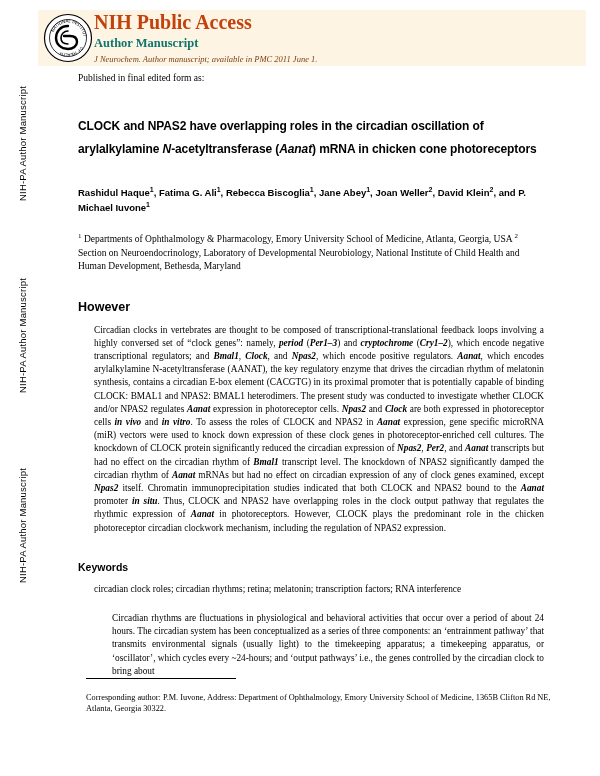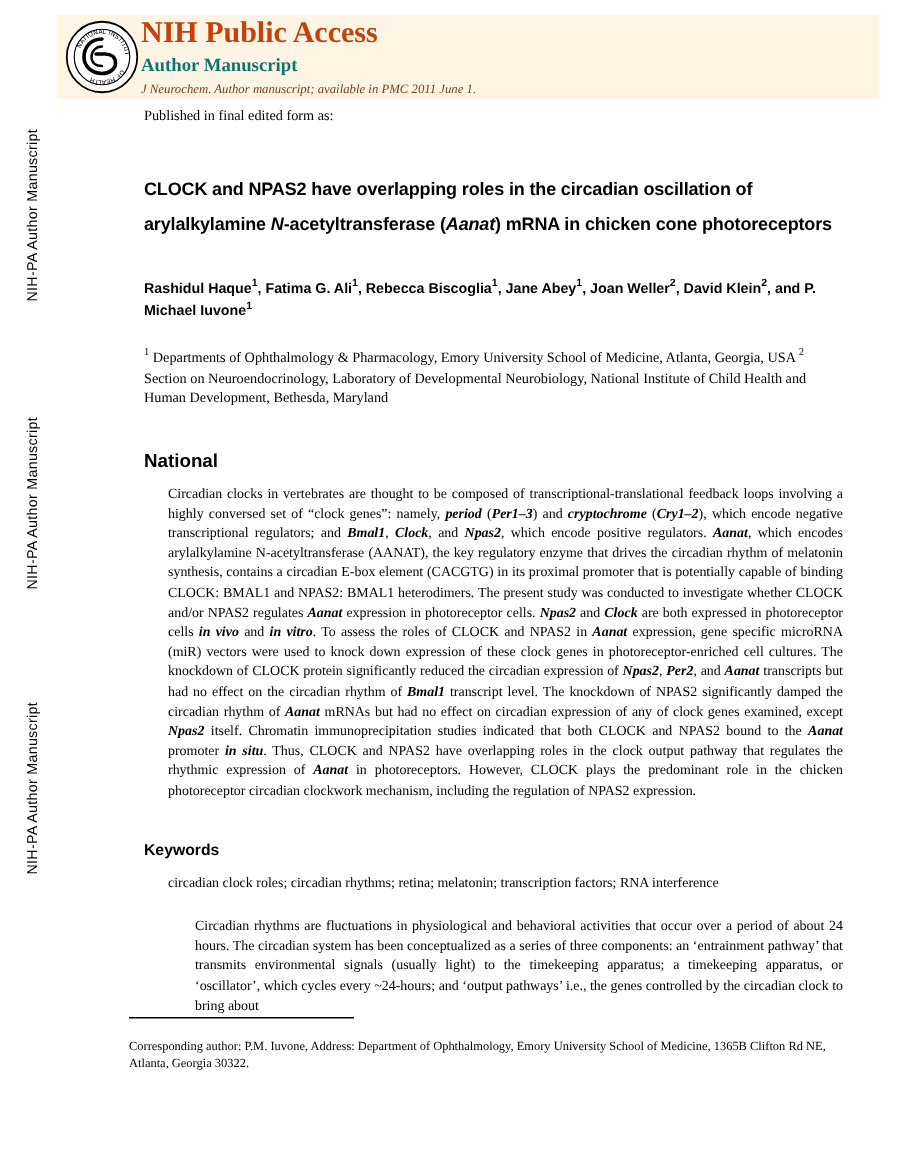--- a/index.html
+++ b/index.html
@@ -85,21 +85,21 @@
     left: 5px;
     top: 3px;
     width: 50px;
     height: 50px;
   }
   .seal svg { display: block; }
 
   
   .col {
     position: absolute;
-    left: 96px;
+    left: 78px;
     top: 72px;
     width: 466px;
   }
 
   .pubinfo {
     font-size: 9.5px;
     line-height: 13px;
     margin: 0 0 0 0;
   }
   .pubinfo-line2 {
@@ -222,21 +222,21 @@
 <div class="col">
 
   <p class="pubinfo">Published in final edited form as:</p>
 
   <h1 class="title"><span>CLOCK and NPAS2 have overlapping roles in the circadian oscillation of arylalkylamine </span><span class="it">N</span><span>-acetyltransferase (</span><span class="it">Aanat</span><span>) mRNA in chicken cone photoreceptors</span></h1>
 
   <p class="authors">Rashidul Haque<sup>1</sup>, Fatima G. Ali<sup>1</sup>, Rebecca Biscoglia<sup>1</sup>, Jane Abey<sup>1</sup>, Joan Weller<sup>2</sup>, David Klein<sup>2</sup>, and P. Michael Iuvone<sup>1</sup></p>
 
   <p class="affil"><sup>1</sup> Departments of Ophthalmology &amp; Pharmacology, Emory University School of Medicine, Atlanta, Georgia, USA <sup>2</sup> Section on Neuroendocrinology, Laboratory of Developmental Neurobiology, National Institute of Child Health and Human Development, Bethesda, Maryland</p>
 
-  <h2 class="section-head">National</h2>
+  <h2 class="section-head">However</h2>
   <p class="abstract">Circadian clocks in vertebrates are thought to be composed of transcriptional-translational feedback loops involving a highly conversed set of “clock genes”: namely, <i>period</i> (<i>Per1–3</i>) and <i>cryptochrome</i> (<i>Cry1–2</i>), which encode negative transcriptional regulators; and <i>Bmal1</i>, <i>Clock</i>, and <i>Npas2</i>, which encode positive regulators. <i>Aanat</i>, which encodes arylalkylamine N-acetyltransferase (AANAT), the key regulatory enzyme that drives the circadian rhythm of melatonin synthesis, contains a circadian E-box element (CACGTG) in its proximal promoter that is potentially capable of binding CLOCK: BMAL1 and NPAS2: BMAL1 heterodimers. The present study was conducted to investigate whether CLOCK and/or NPAS2 regulates <i>Aanat</i> expression in photoreceptor cells. <i>Npas2</i> and <i>Clock</i> are both expressed in photoreceptor cells <i>in vivo</i> and <i>in vitro</i>. To assess the roles of CLOCK and NPAS2 in <i>Aanat</i> expression, gene specific microRNA (miR) vectors were used to knock down expression of these clock genes in photoreceptor-enriched cell cultures. The knockdown of CLOCK protein significantly reduced the circadian expression of <i>Npas2</i>, <i>Per2</i>, and <i>Aanat</i> transcripts but had no effect on the circadian rhythm of <i>Bmal1</i> transcript level. The knockdown of NPAS2 significantly damped the circadian rhythm of <i>Aanat</i> mRNAs but had no effect on circadian expression of any of clock genes examined, except <i>Npas2</i> itself. Chromatin immunoprecipitation studies indicated that both CLOCK and NPAS2 bound to the <i>Aanat</i> promoter <i>in situ</i>. Thus, CLOCK and NPAS2 have overlapping roles in the clock output pathway that regulates the rhythmic expression of <i>Aanat</i> in photoreceptors. However, CLOCK plays the predominant role in the chicken photoreceptor circadian clockwork mechanism, including the regulation of NPAS2 expression.</p>
 
   <h3 class="keywords-head">Keywords</h3>
   <p class="keywords">circadian clock roles; circadian rhythms; retina; melatonin; transcription factors; RNA interference</p>
 
   <p class="intro">Circadian rhythms are fluctuations in physiological and behavioral activities that occur over a period of about 24 hours. The circadian system has been conceptualized as a series of three components: an ‘entrainment pathway’ that transmits environmental signals (usually light) to the timekeeping apparatus; a timekeeping apparatus, or ‘oscillator’, which cycles every ~24-hours; and ‘output pathways’ i.e., the genes controlled by the circadian clock to bring about</p>
 </div>
 
 <div class="fnrule"></div>
 <p class="footnote">Corresponding author: P.M. Iuvone, Address: Department of Ophthalmology, Emory University School of Medicine, 1365B Clifton Rd NE, Atlanta, Georgia 30322.</p>

